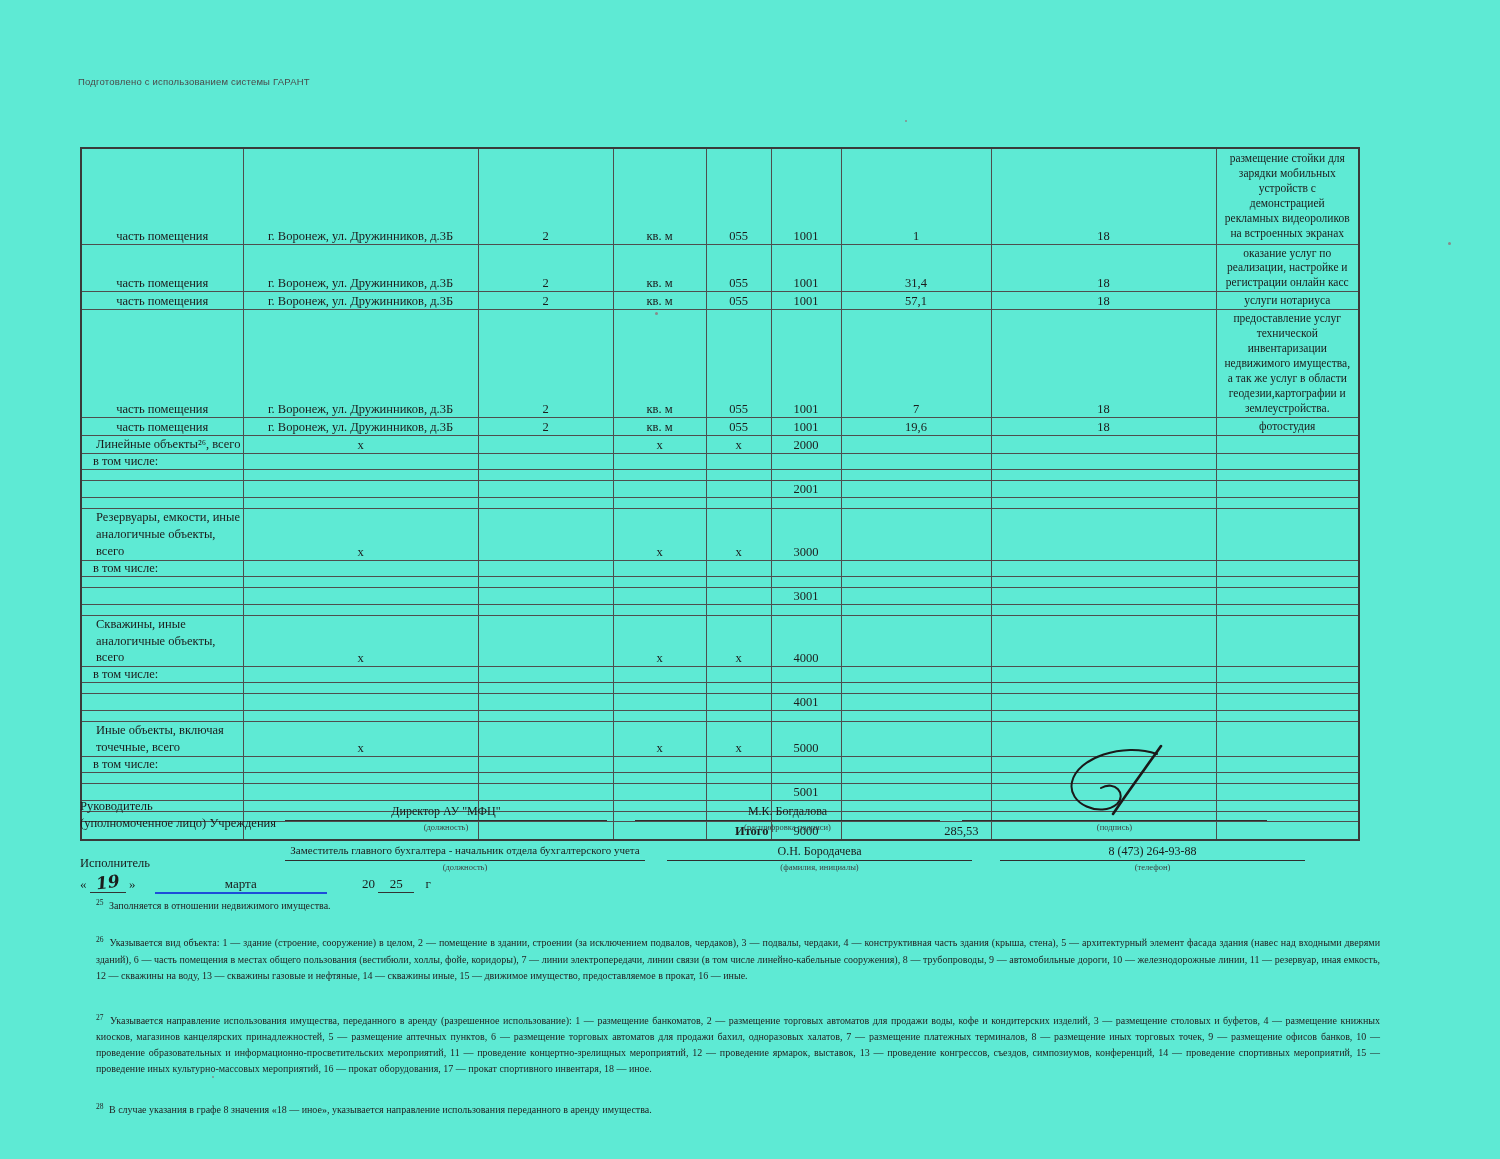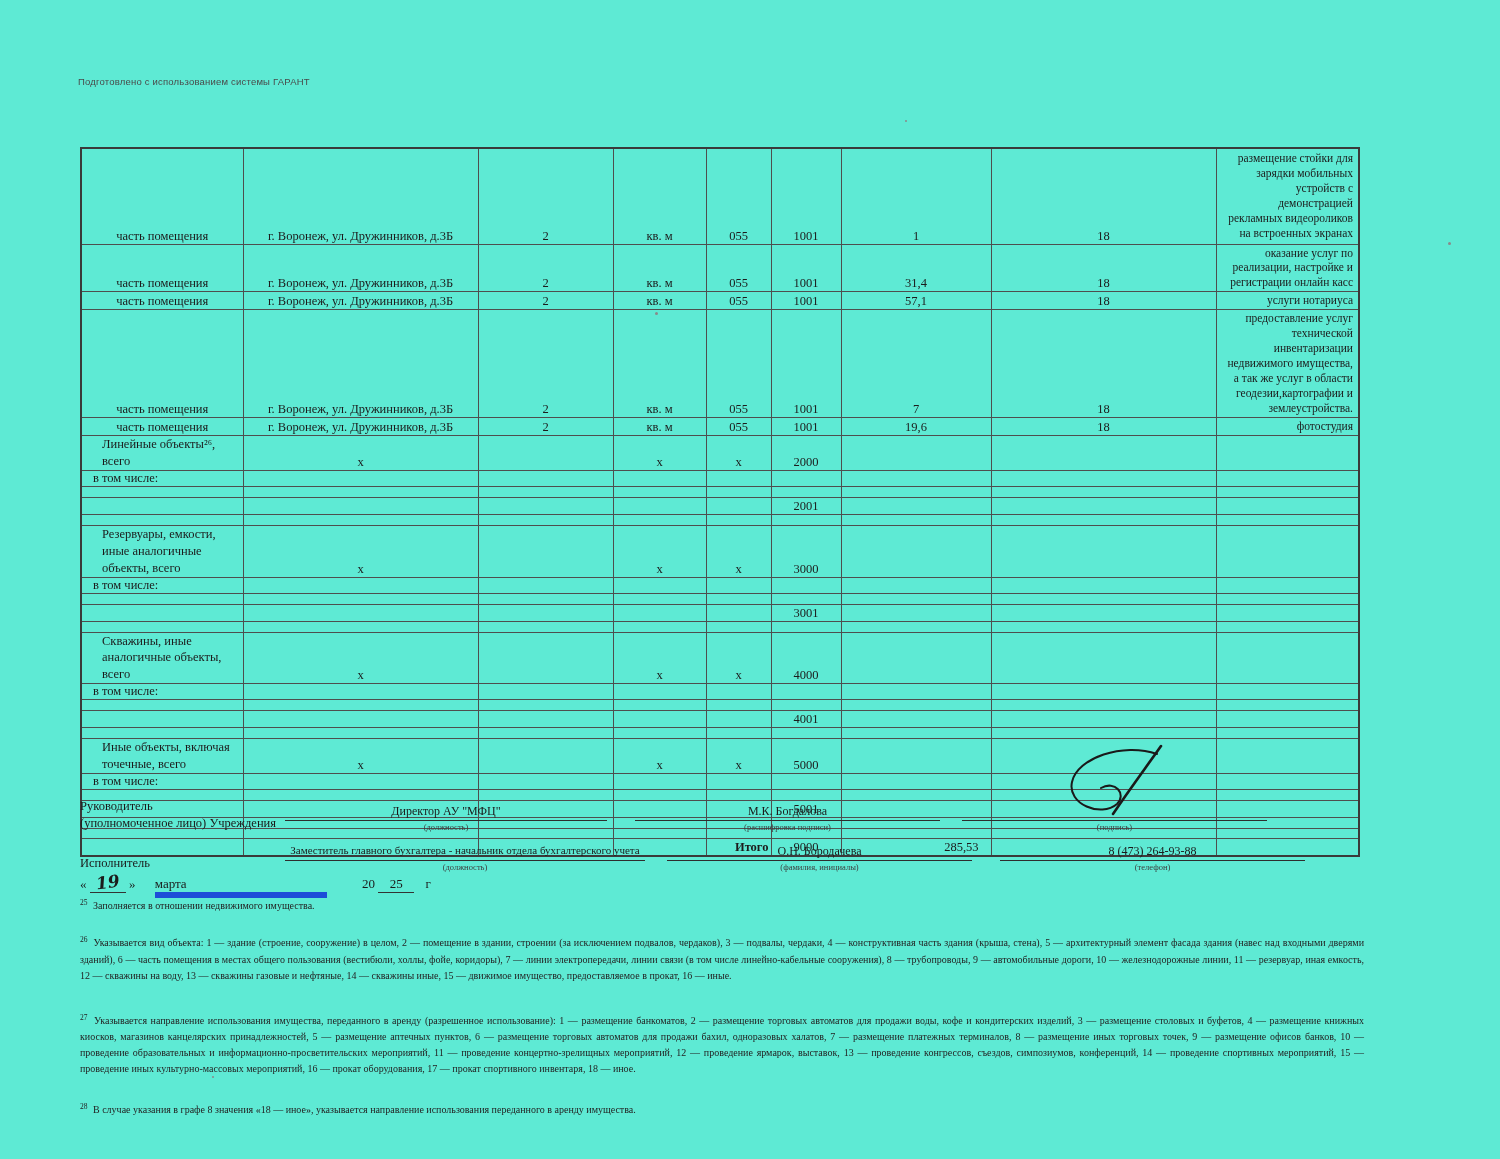--- a/index.html
+++ b/index.html
@@ -7,22 +7,22 @@
         font-family:"Liberation Serif",serif;color:#1b1b1b;overflow:hidden;
         box-shadow:0 0 6px rgba(0,0,0,.25);}
   .watermark{position:absolute;left:78px;top:76px;font-size:9.5px;color:#4a4a4a;
              font-family:"Liberation Sans",sans-serif;letter-spacing:.2px;}
 
   
   table.report{position:absolute;left:80px;top:147px;width:1278px;
                border-collapse:collapse;table-layout:fixed;border:2px solid #3a3a3a;}
   .report td{border:1px solid #4e4e4e;font-size:12.5px;text-align:center;
              vertical-align:bottom;padding:0 2px;overflow:hidden;color:#1c1c1c;}
-  .report td.c9{font-size:11.5px;line-height:1.3;vertical-align:middle;padding:1px 5px;text-align:right;}
-  tr.section td.c1{text-align:left;padding-left:20px;line-height:1.35;}
+  .report td.c9{font-size:11.5px;line-height:1.3;vertical-align:middle;padding:1px 5px;}
+  tr.section td.c1{text-align:left;padding-left:14px;line-height:1.35;}
   tr.indent  td.c1{text-align:left;padding-left:11px;}
   tr.total td.c5{font-weight:bold;text-align:right;padding-right:2px;}
   tr.total td.c6{font-weight:normal;}
   tr.total td.c7{text-align:right;padding-right:12px;}
 
   
   .sig-block{position:absolute;left:80px;top:798px;width:1290px;}
   .sig-row{display:flex;align-items:flex-end;margin-bottom:12px;}
   .sig-label{width:205px;font-size:12.5px;line-height:1.35;}
   .sig-field{display:flex;flex-direction:column;justify-content:flex-end;}
@@ -34,26 +34,26 @@
   .f3{width:305px;margin-left:28px;}
   .sig-row.executor .f1{width:360px;}
   .sig-row.executor .f1 .sig-value{font-size:11px;}
   .scribble{position:absolute;left:95px;bottom:4px;pointer-events:none;}
 
   
   .date-row{position:absolute;left:80px;top:872px;font-size:13px;}
   .u-day{display:inline-block;width:36px;text-align:center;border-bottom:1px solid #333;}
   .hand{display:inline-block;font-style:italic;font-weight:bold;font-size:17px;
         transform:rotate(-7deg);font-family:"DejaVu Serif",serif;}
-  .u-month{display:inline-block;width:172px;border-bottom:6px solid #1d4ed8;margin:0 16px;}
+  .u-month{display:inline-block;width:172px;text-align:center;border-bottom:2px solid #1d4ed8;margin:0 16px;}
   .u-year{display:inline-block;width:36px;text-align:center;border-bottom:1px solid #333;margin-right:8px;}
   .century{margin-left:16px;}
 
   
-  .footnotes{position:absolute;left:80px;top:897px;width:1284px;}
+  .footnotes{position:absolute;left:96px;top:897px;width:1284px;}
   .footnotes p{font-size:10px;line-height:1.6;text-align:justify;margin:0 0 8px;color:#232323;}
   .footnotes p sup{font-size:7.5px;margin-right:3px;}
   .footnotes p:nth-child(1){margin-bottom:20px;}
   .footnotes p:nth-child(2){margin-bottom:28px;}
   .footnotes p:nth-child(3){margin-bottom:24px;}
 
   .speck{position:absolute;width:3px;height:3px;border-radius:50%;background:#8a8a8a;}
 </style>
 </head>
 <body>

